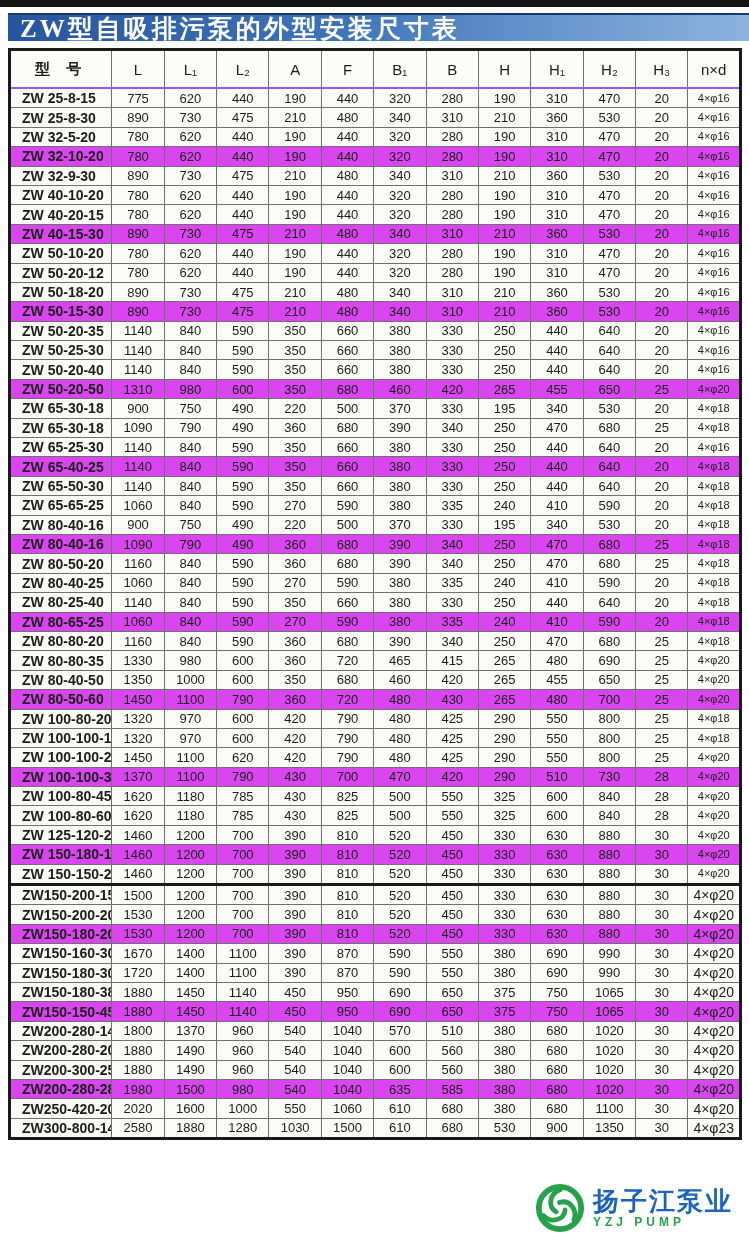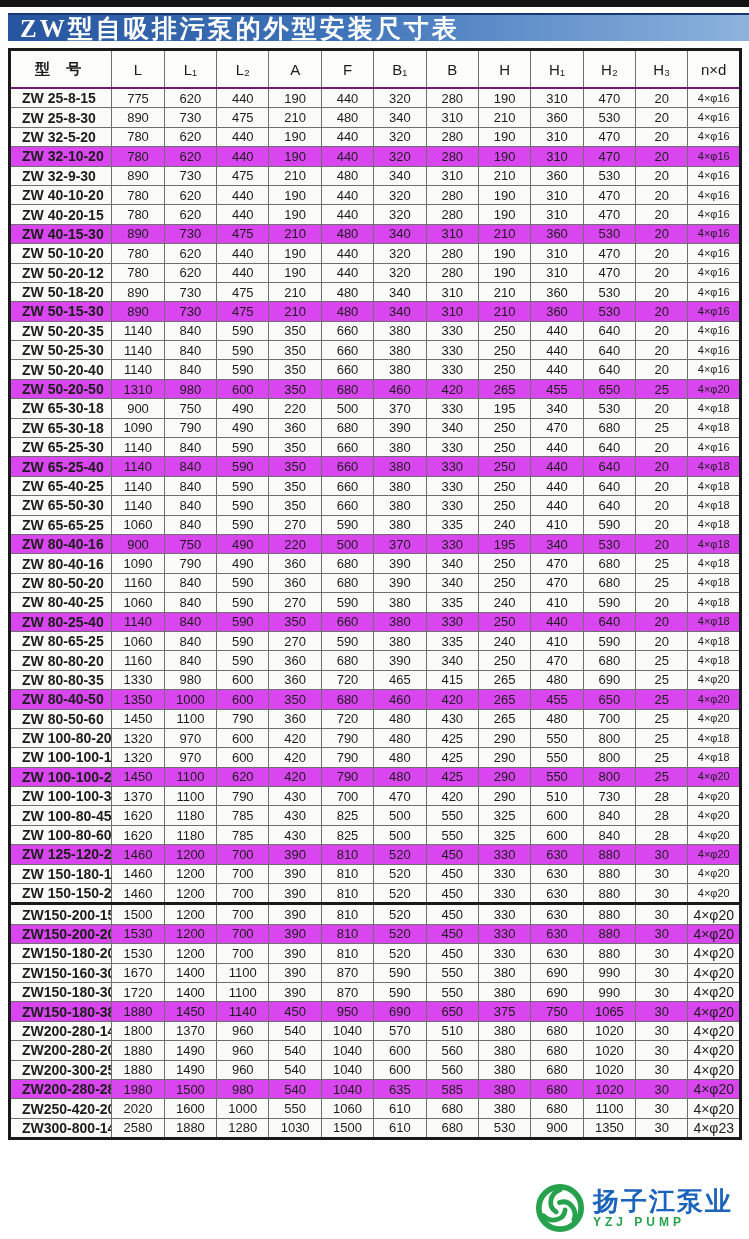--- a/index.html
+++ b/index.html
@@ -39,21 +39,21 @@
   table.dims th,table.dims td{
     border:1px solid #6f6f6f;
     text-align:center;vertical-align:middle;
     color:#1c1c1c;
     padding:0;
     overflow:hidden;white-space:nowrap;
   }
   table.dims thead th{
     height:36px;font-size:15px;font-weight:normal;
     background:#fcfdfb;
-    border-bottom:2px solid #701a75;
+    border-bottom:2px solid #8b5cf6;
   }
   table.dims thead th.model-col{font-weight:bold;letter-spacing:6px;}
   table.dims tbody td{
     height:18.4px;font-size:13px;line-height:1;
   }
   table.dims tbody td.model{
     text-align:left;padding-left:11px;font-size:14px;font-weight:bold;
   }
   table.dims tbody td.nxd{font-size:11px;letter-spacing:0;}
   table.dims tbody td.nxd-big{font-size:14px;}
@@ -401,35 +401,20 @@
           <td>660</td>
           <td>380</td>
           <td>330</td>
           <td>250</td>
           <td>440</td>
           <td>640</td>
           <td>20</td>
           <td class="nxd">4×φ16</td>
         </tr>
         <tr>
-          <td class="model">ZW 65-25-40</td>
-          <td>1140</td>
-          <td>840</td>
-          <td>590</td>
-          <td>350</td>
-          <td>660</td>
-          <td>380</td>
-          <td>330</td>
-          <td>250</td>
-          <td>440</td>
-          <td>640</td>
-          <td>20</td>
-          <td class="nxd">4×φ18</td>
-        </tr>
-        <tr>
           <td class="model">ZW 65-40-25</td>
           <td>1140</td>
           <td>840</td>
           <td>590</td>
           <td>350</td>
           <td>660</td>
           <td>380</td>
           <td>330</td>
           <td>250</td>
           <td>440</td>
@@ -822,20 +807,35 @@
           <td>590</td>
           <td>550</td>
           <td>380</td>
           <td>690</td>
           <td>990</td>
           <td>30</td>
           <td class="nxd-big">4×φ20</td>
         </tr>
         <tr>
           <td class="model">ZW150-180-38</td>
+          <td>1880</td>
+          <td>1450</td>
+          <td>1140</td>
+          <td>450</td>
+          <td>950</td>
+          <td>690</td>
+          <td>650</td>
+          <td>375</td>
+          <td>750</td>
+          <td>1065</td>
+          <td>30</td>
+          <td class="nxd-big">4×φ20</td>
+        </tr>
+        <tr>
+          <td class="model">ZW150-150-45</td>
           <td>1880</td>
           <td>1450</td>
           <td>1140</td>
           <td>450</td>
           <td>950</td>
           <td>690</td>
           <td>650</td>
           <td>375</td>
           <td>750</td>
           <td>1065</td>

